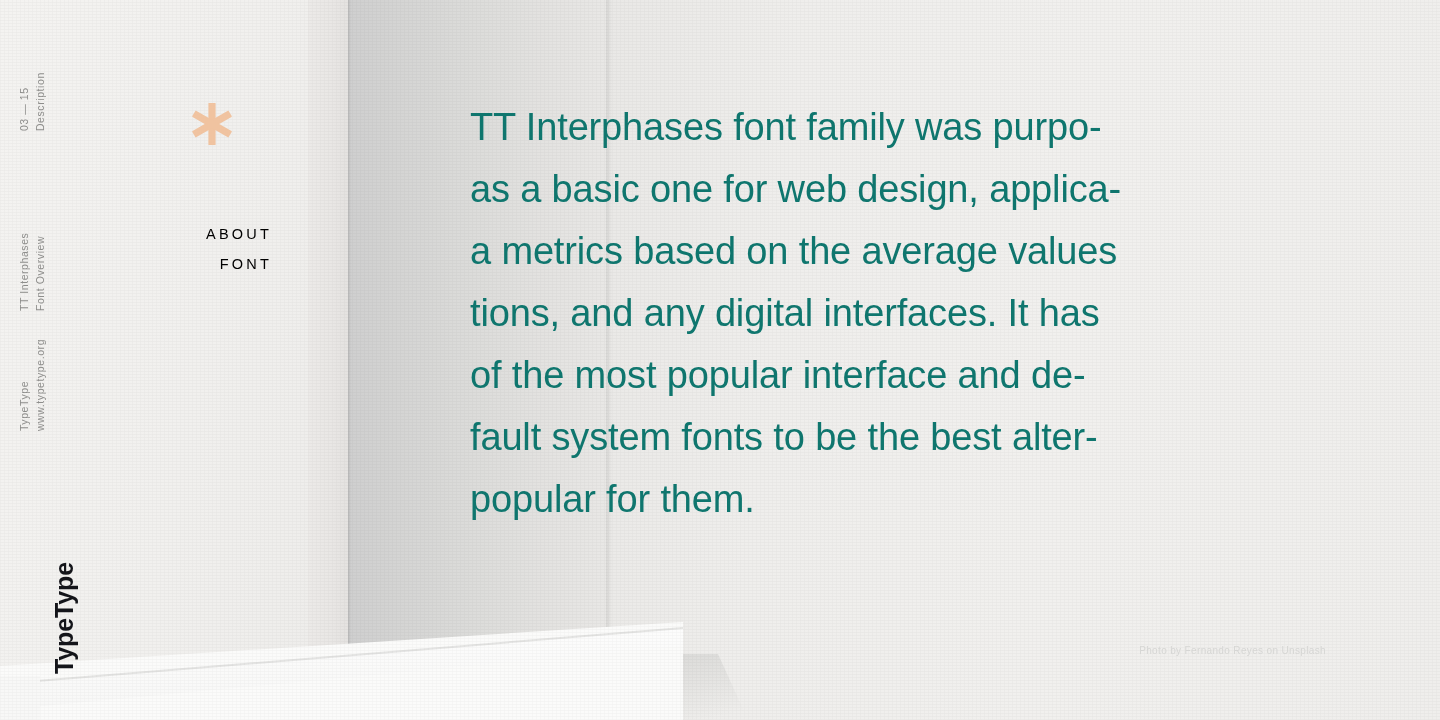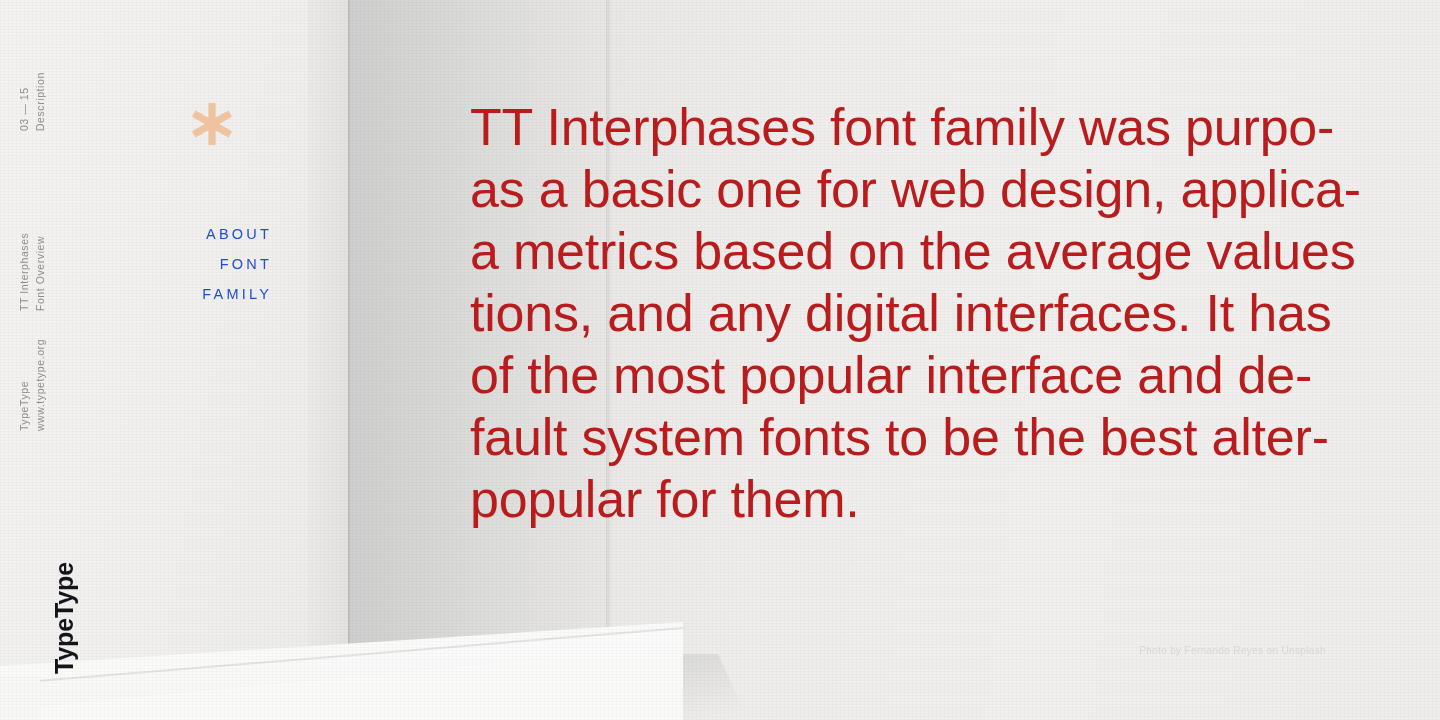--- a/index.html
+++ b/index.html
@@ -155,35 +155,35 @@
     line-height: 1;
     color: #f0c3a0;
     font-weight: 400;
     user-select: none;
   }
   .section-heading {
     position: absolute;
     left: 120px; top: 220px;
     width: 152px;
     text-align: right;
-    color: #1d4ed8;
+    color: #000000;
     font-size: 14.5px;
     letter-spacing: .22em;
     line-height: 2.06;
     font-weight: 400;
   }
   .section-heading .hl { display: block; }
 
   
   .lede {
     position: absolute;
     left: 470px; top: 96px;
     width: 870px;
-    color: #b91c1c;
-    font-size: 52px;
+    color: #0f766e;
+    font-size: 38px;
     line-height: 62px;
     letter-spacing: -.004em;
     font-weight: 400;
   }
   .lede .pl { display: block; white-space: nowrap; }
 
   
   .credit {
     position: absolute;
     right: 114px; bottom: 64px;
@@ -237,21 +237,20 @@
         <rect x="17.4" y="1" width="7.2" height="42" rx="0.6"></rect>
         <rect x="17.4" y="1" width="7.2" height="42" rx="0.6" transform="rotate(60 21 22)"></rect>
         <rect x="17.4" y="1" width="7.2" height="42" rx="0.6" transform="rotate(120 21 22)"></rect>
       </g>
     </svg>
   </div>
 
   <div class="section-heading">
     <span class="hl">ABOUT</span>
     <span class="hl">FONT</span>
-    <span class="hl">FAMILY</span>
   </div>
 
   <div class="lede">
     <span class="pl">TT Interphases font family was purpo-</span>
     <span class="pl">as a basic one for web design, applica-</span>
     <span class="pl">a metrics based on the average values</span>
     <span class="pl">tions, and any digital interfaces. It has</span>
     <span class="pl">of the most popular interface and de-</span>
     <span class="pl">fault system fonts to be the best alter-</span>
     <span class="pl">popular for them.</span>

